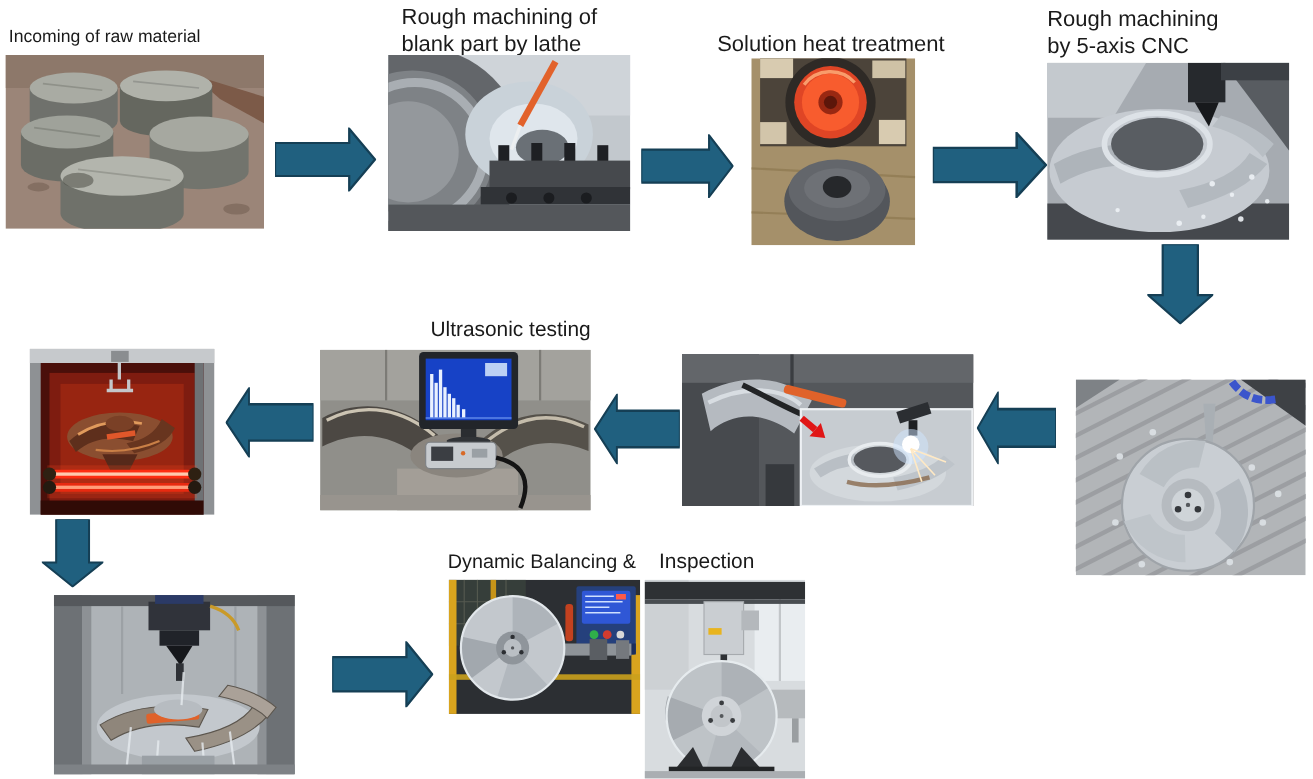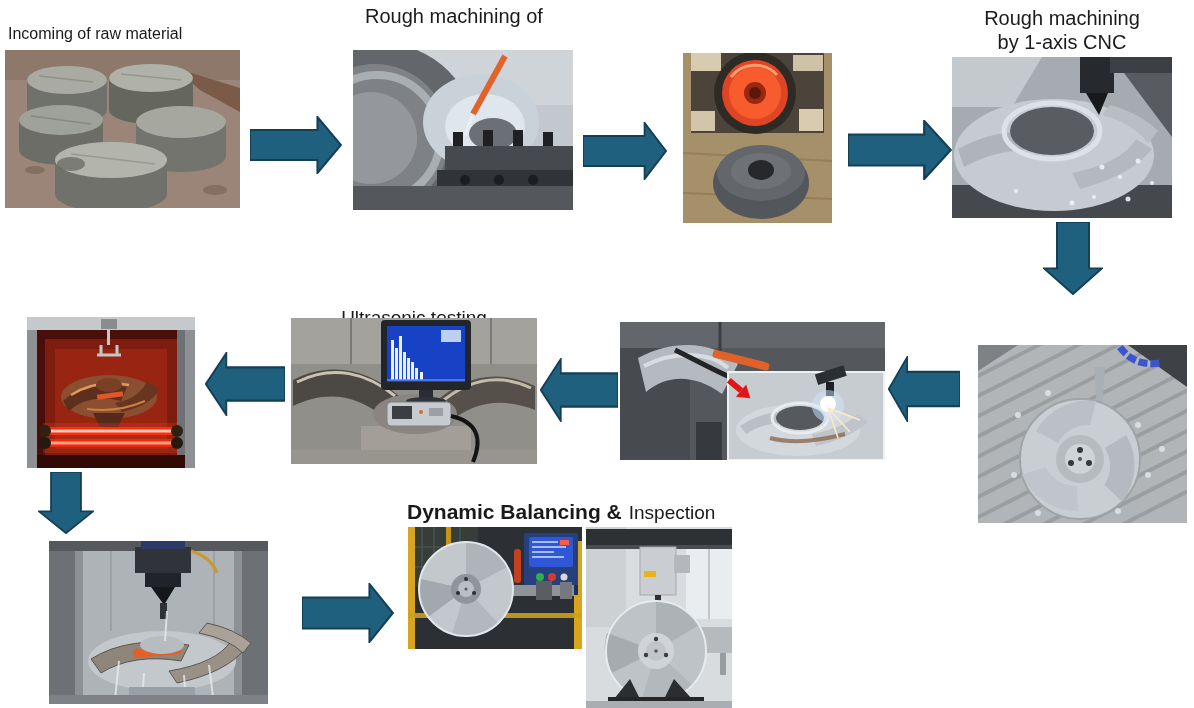--- a/index.html
+++ b/index.html
@@ -5,45 +5,47 @@
   html,body{margin:0;padding:0;background:#fff;}
   .canvas{
     position:relative;width:1194px;height:708px;background:#FFFFFF;
     font-family:"Liberation Sans",sans-serif;color:#1A1A1A;overflow:hidden;
   }
   .lbl{position:absolute;white-space:nowrap;line-height:1.22;}
   .lbl div{white-space:nowrap;}
   .photo{position:absolute;display:block;}
   .arrow{position:absolute;display:block;}
   .arrow polygon{stroke:#153F55;stroke-width:2;stroke-linejoin:miter;}
-  .balance-title .big{font-size:21px;font-weight:bold;}
-  .balance-title .small{font-size:19px;margin-left:7px;}
+  .balance-title .big{font-size:18px;}
+  .balance-title .small{font-size:19px;margin-left:21px;}
 </style>
 </head>
 <body>
 
 <div class="canvas">
 
   <div class="lbl" style="left:8px;top:24px;font-size:16px">Incoming of raw material</div>
 
   <div class="lbl" style="left:365px;top:4px;font-size:20px">
     <div>Rough machining of</div>
+    <div>blank part by lathe</div>
   </div>
 
-
-  <div class="lbl" style="left:952px;top:6px;width:220px;text-align:center;font-size:20px">
+  <div class="lbl" style="left:652px;top:28px;font-size:20px">Solution heat treatment</div>
+
+  <div class="lbl" style="left:952px;top:6px;width:220px;font-size:20px">
     <div>Rough machining</div>
-    <div>by 1-axis CNC</div>
+    <div>by 5-axis CNC</div>
   </div>
 
   <div class="lbl" style="left:988px;top:298px;font-size:18px">
   </div>
 
 
-  <div class="lbl" style="left:291px;top:306px;width:246px;text-align:center;font-size:19px">Ultrasonic testing</div>
+  <div class="lbl" style="left:291px;top:288px;width:246px;text-align:right;font-size:19px">Ultrasonic testing</div>
 
 
 
   <div class="lbl balance-title" style="left:407px;top:499px">
     <span class="big">Dynamic Balancing &amp;</span><span class="small">Inspection</span>
   </div>
 
   <svg class="arrow" style="left:250px;top:116px;width:92px;height:58px" viewBox="0 0 90 58" preserveAspectRatio="none">
       <polygon fill="#20607F" points="0,14 66,14 66,1 89,29 66,57 66,44 0,44"></polygon>
     </svg>

